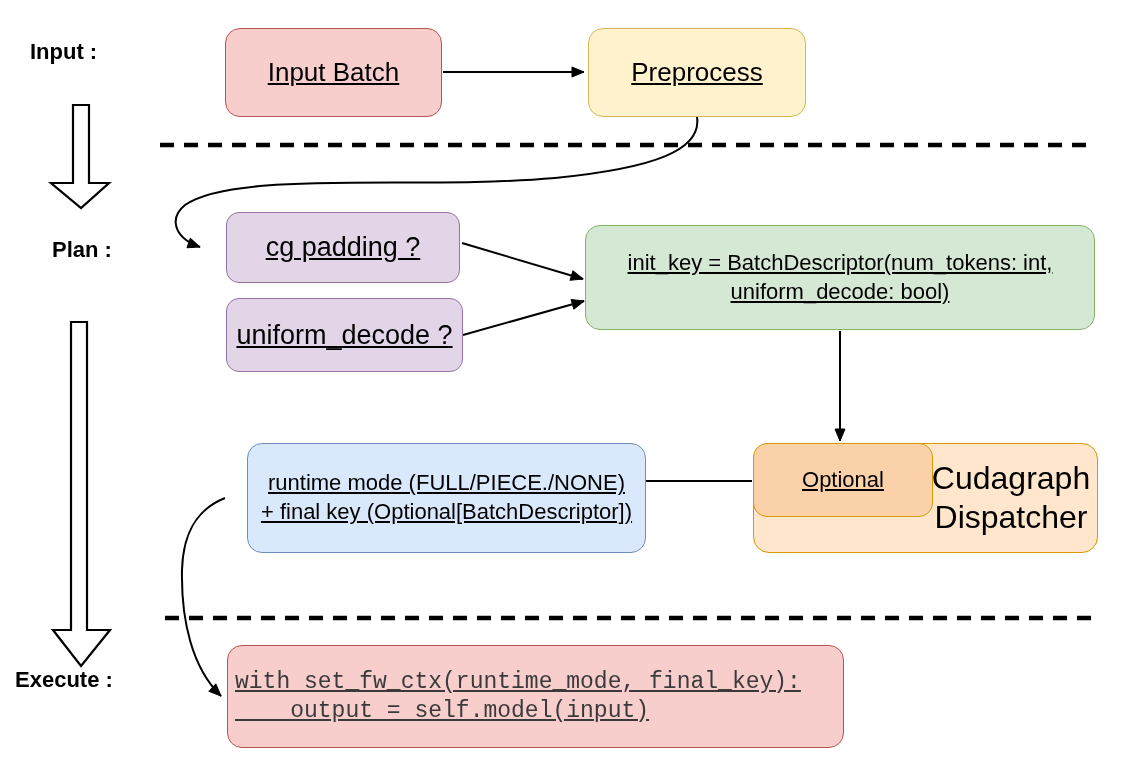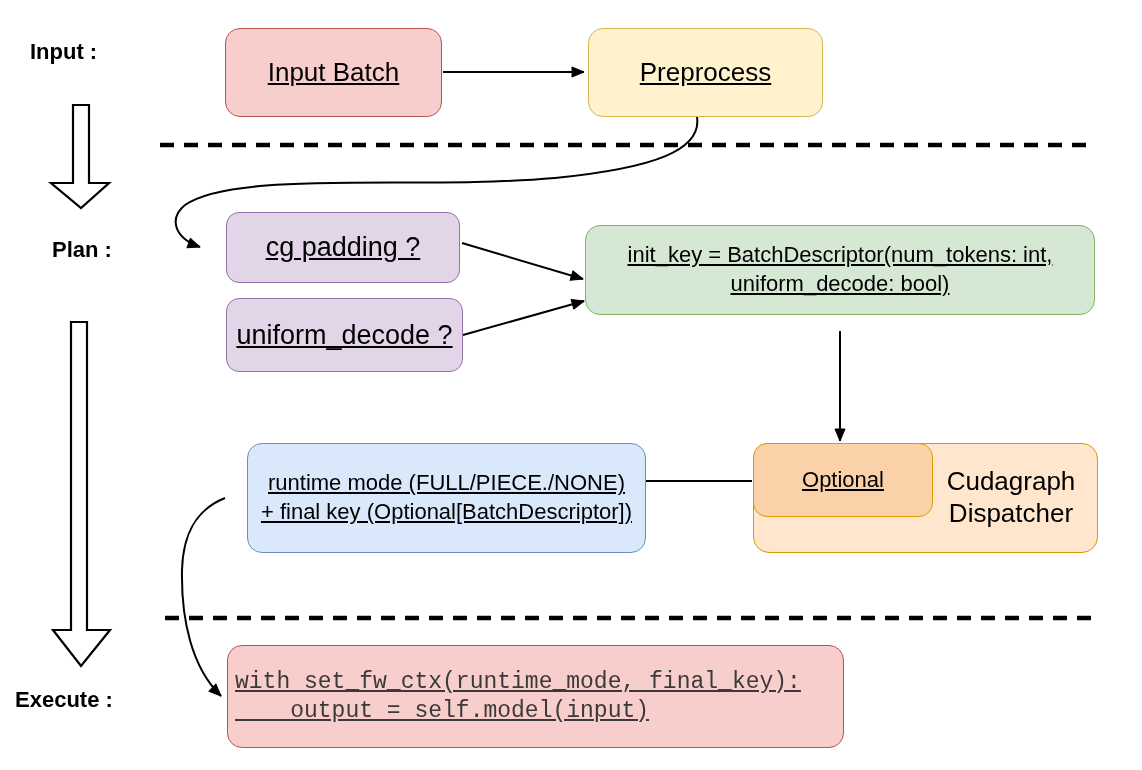--- a/index.html
+++ b/index.html
@@ -26,21 +26,21 @@
     white-space:nowrap;
   }
   .code-box{
     flex-direction:column;align-items:flex-start;justify-content:center;
     font-family:"Liberation Mono", monospace;font-size:23px;line-height:1.26;
     color:#3a3a3a;white-space:pre;text-align:left;padding-left:7px;
   }
   .cud-label{
     position:absolute;z-index:3;left:930px;top:443px;width:162px;height:110px;
     display:flex;align-items:center;justify-content:center;text-align:center;
-    font-size:26px;line-height:1.22;
+    font-size:32px;line-height:1.22;
   }
   .codeline{white-space:pre;}
 </style>
 </head>
 <body>
 
 <div id="canvas">
 
   <svg id="connectors" viewBox="0 0 1142 770" xmlns="http://www.w3.org/2000/svg">
     <defs>
@@ -60,29 +60,29 @@
     <path d="M463 335 L584 301" stroke="#000" stroke-width="2" fill="none" marker-end="url(#arw)"></path>
     <path d="M840 331 L840 441" stroke="#000" stroke-width="2" fill="none" marker-end="url(#arw)"></path>
     <path d="M752 481 L631 481" stroke="#000" stroke-width="2" fill="none" marker-end="url(#arw)"></path>
 
     <path d="M697 117 C702 150, 655 168, 555 178 C415 190, 235 170, 185 205 C170 217, 172 237, 200 247" stroke="#000" stroke-width="2" fill="none" marker-end="url(#arw)"></path>
     <path d="M225 498 C195 510, 183 535, 182 570 C181 620, 192 668, 221 696" stroke="#000" stroke-width="2" fill="none" marker-end="url(#arw)"></path>
   </svg>
 
   <div class="side-label" style="left:30px;top:40px;">Input :</div>
   <div class="side-label" style="left:52px;top:238px;">Plan :</div>
-  <div class="side-label" style="left:15px;top:668px;margin-top:20px;">Execute :</div>
+  <div class="side-label" style="left:15px;top:668px;">Execute :</div>
 
   <div class="box red" style="left:225px;top:28px;width:217px;height:89px;">Input Batch</div>
-  <div class="box yellow" style="left:588px;top:28px;width:235px;height:89px;">Preprocess</div>
+  <div class="box yellow" style="left:588px;top:28px;width:218px;height:89px;">Preprocess</div>
 
   <div class="box purple" style="left:226px;top:212px;width:234px;height:71px;">cg padding ?</div>
   <div class="box purple" style="left:226px;top:298px;width:237px;height:74px;">uniform_decode ?</div>
 
-  <div class="box green two-line" style="left:585px;top:225px;width:510px;height:90px;">
+  <div class="box green two-line" style="left:585px;top:225px;width:510px;height:105px;">
     <span>init_key = BatchDescriptor(num_tokens: int,</span>
     <span>uniform_decode: bool)</span>
   </div>
 
   <div class="box blue two-line" style="left:227px;top:443px;width:399px;height:110px;">
     <span>runtime mode (FULL/PIECE./NONE)</span>
     <span>+ final key (Optional[BatchDescriptor])</span>
   </div>
 
   <div class="box orange-outer" style="left:753px;top:443px;width:345px;height:110px;"></div>

